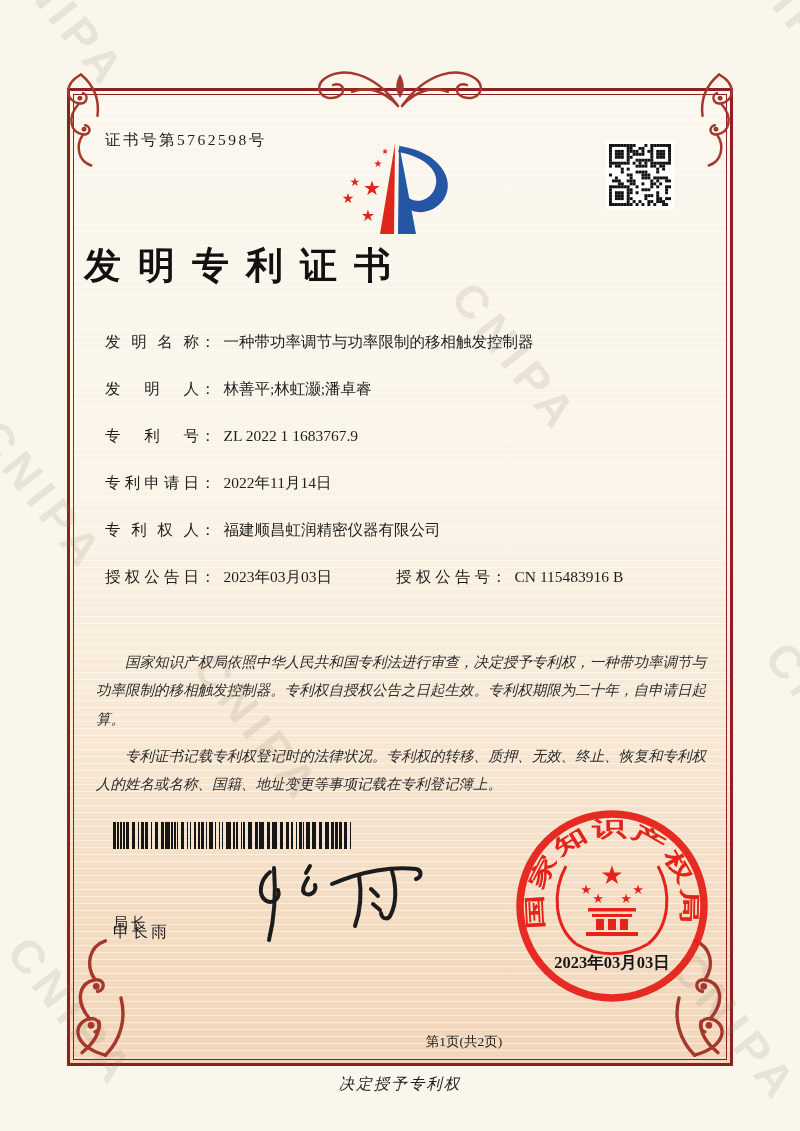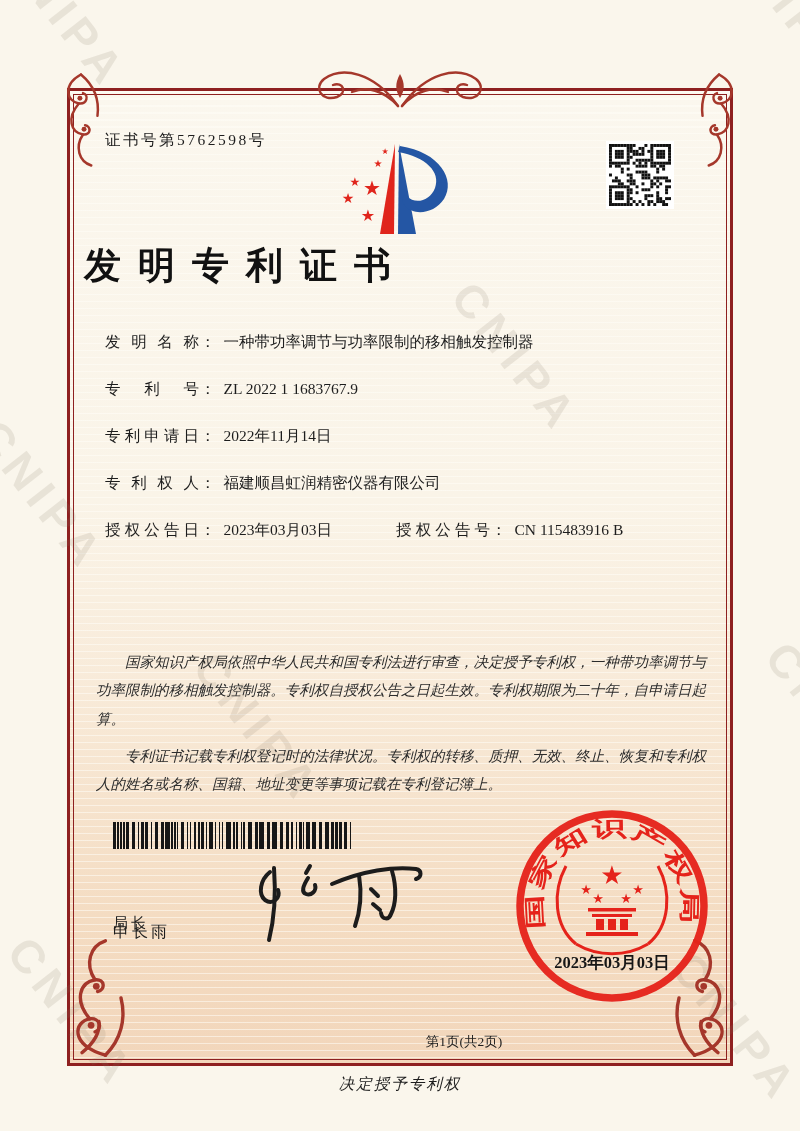--- a/index.html
+++ b/index.html
@@ -385,20 +385,23 @@
         <rect x="57" y="60" width="3" height="3" fill="#111"></rect>
       </svg>
 
     <div class="title">发明专利证书</div>
 
     <div class="fields">
       <div class="frow">
         <span class="flabel">发明名称</span><span class="fcolon">：</span><span class="fvalue">一种带功率调节与功率限制的移相触发控制器</span>
       </div>
       <div class="frow">
+        <span class="flabel">发明人</span><span class="fcolon">：</span><span class="fvalue">林善平;林虹灏;潘卓睿</span>
+      </div>
+      <div class="frow">
         <span class="flabel">专利号</span><span class="fcolon">：</span><span class="fvalue">ZL 2022 1 1683767.9</span>
       </div>
       <div class="frow">
         <span class="flabel">专利申请日</span><span class="fcolon">：</span><span class="fvalue">2022年11月14日</span>
       </div>
       <div class="frow">
         <span class="flabel">专利权人</span><span class="fcolon">：</span><span class="fvalue">福建顺昌虹润精密仪器有限公司</span>
       </div>
       <div class="frow">
         <span class="flabel">授权公告日</span><span class="fcolon">：</span><span class="fvalue">2023年03月03日</span><span class="fgroup2"><span class="flabel">授权公告号</span><span class="fcolon">：</span><span class="fvalue">CN 115483916 B</span></span>

